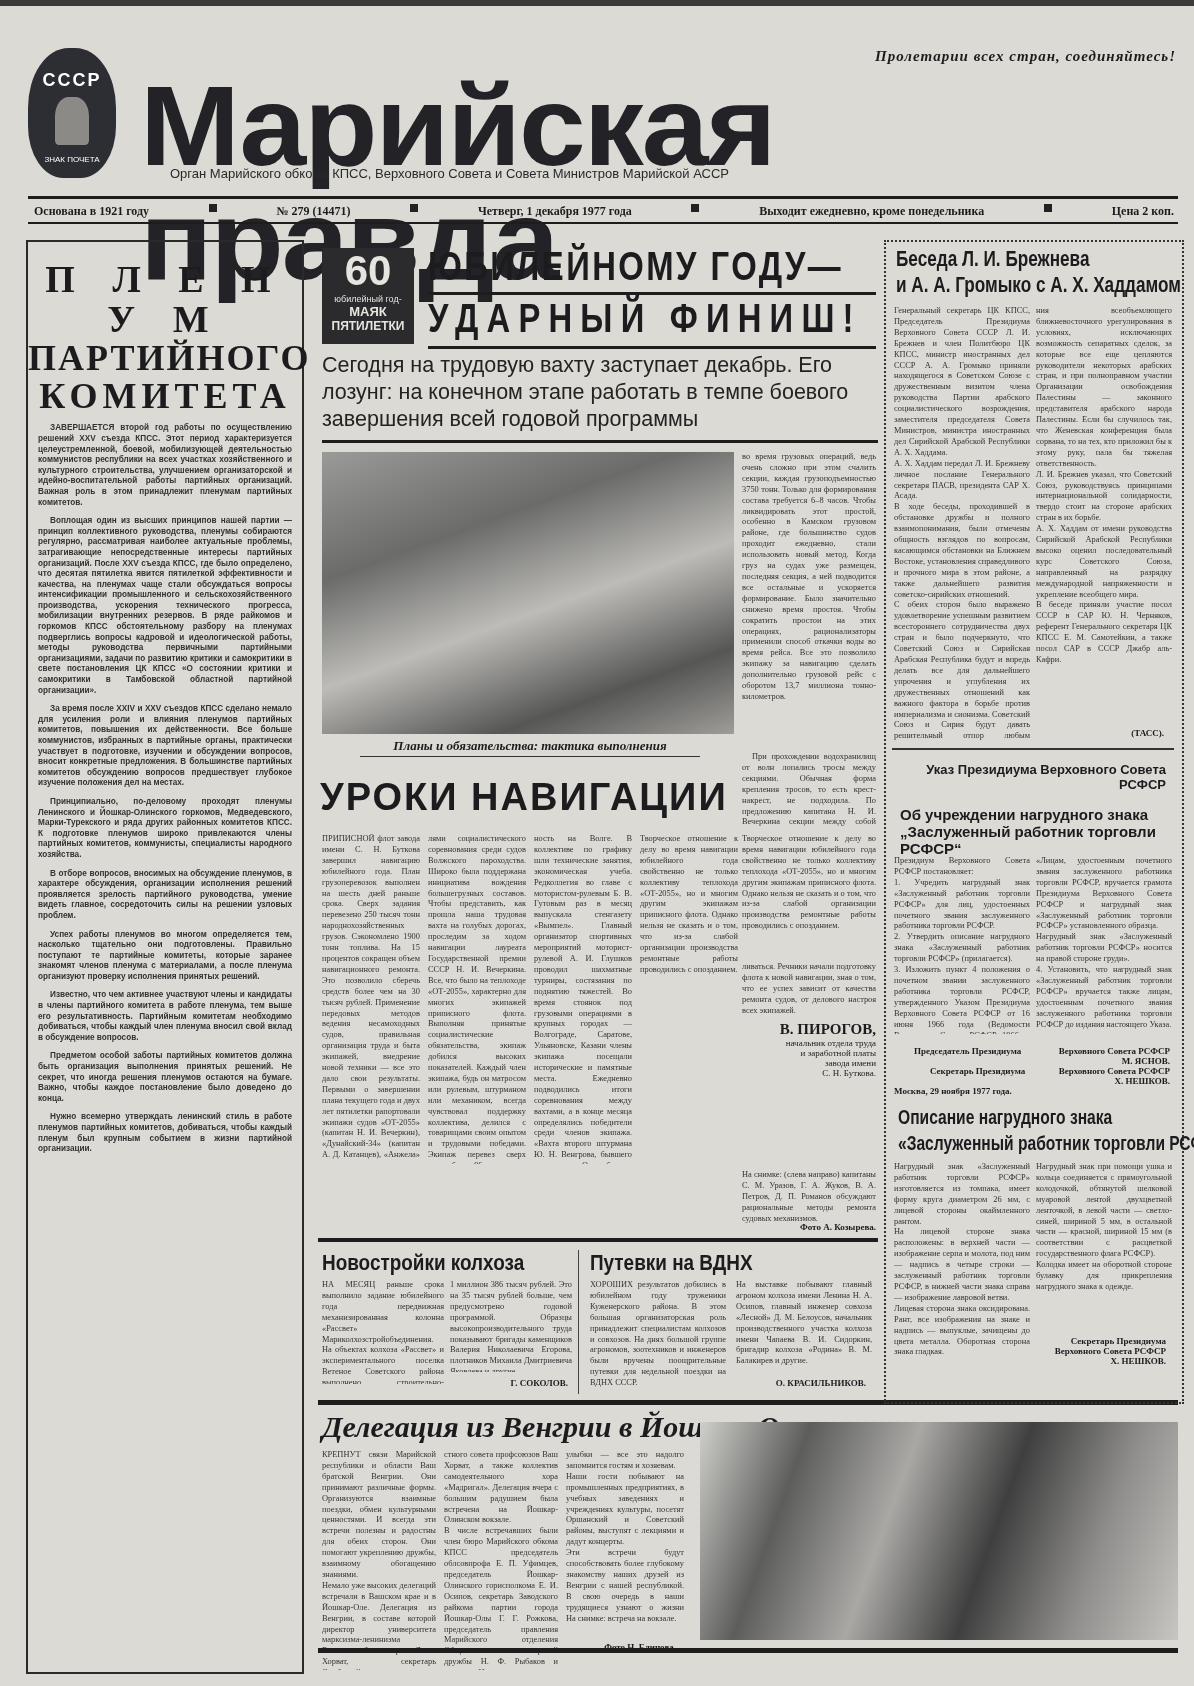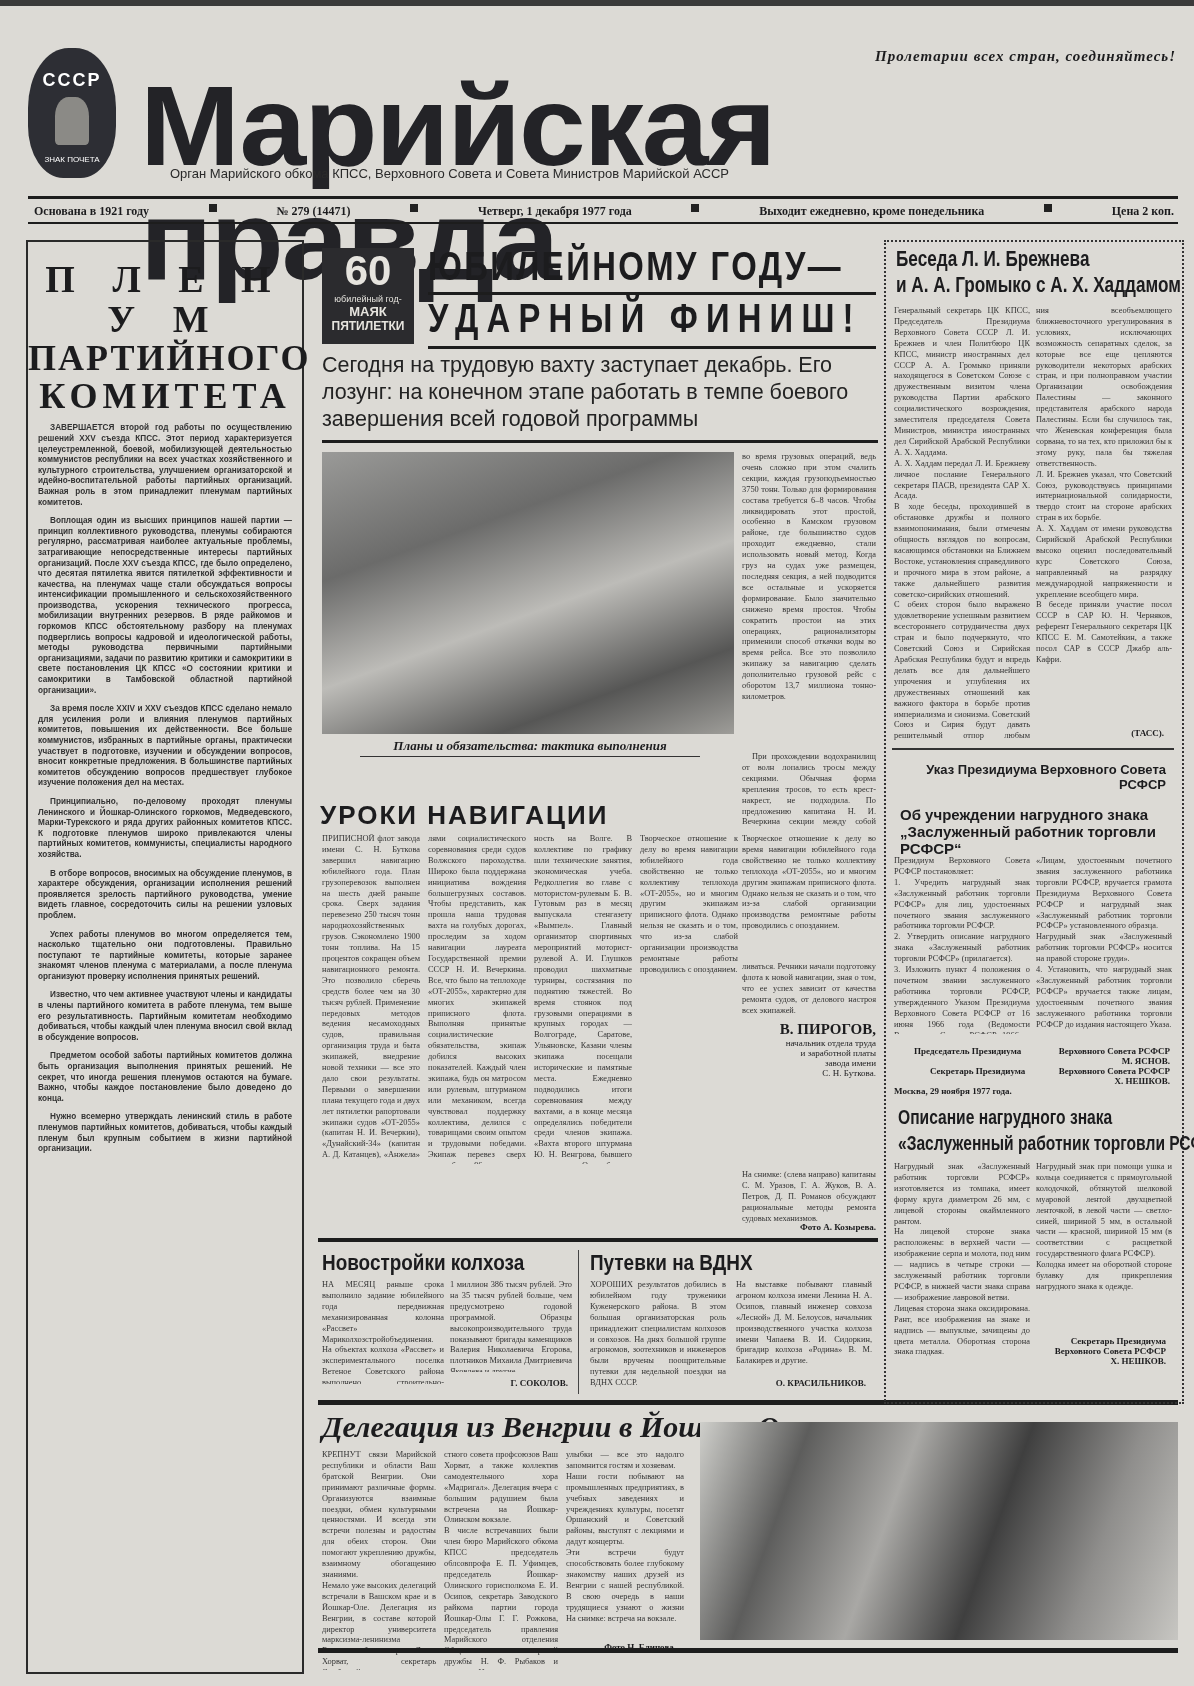--- a/index.html
+++ b/index.html
@@ -87,21 +87,21 @@
 <div class="abs h-cond" style="left:428px;top:296px;font-size:40px;letter-spacing:10px;transform:scaleX(0.82);white-space:nowrap;">УДАРНЫЙ ФИНИШ!</div>
 <div class="abs rule" style="left:428px;top:346px;width:448px;"></div>
 <div class="abs" style="left:322px;top:352px;width:556px;font-family:'Liberation Sans',sans-serif;font-size:21.5px;line-height:27px;color:#232323;">Сегодня на трудовую вахту заступает декабрь. Его лозунг: на конечном этапе работать в темпе боевого завершения всей годовой программы</div>
 <div class="abs rule" style="left:322px;top:440px;width:556px;"></div>
 
 <div class="abs photo" style="left:322px;top:452px;width:412px;height:282px;"></div>
 <div class="abs col-text" style="left:742px;top:452px;width:134px;height:300px;overflow:hidden;">во время грузовых операций, ведь очень сложно при этом счалить секции, каждая грузоподъемностью 3750 тонн. Только для формирования состава требуется 6–8 часов. Чтобы ликвидировать этот простой, особенно в Камском грузовом районе, где большинство судов проходит ежедневно, стали использовать новый метод. Когда груз на судах уже размещен, последняя секция, а ней подводится все остальные и ускоряется формирование. Было значительно снижено время простоя. Чтобы сократить простои на этих операциях, рационализаторы применили способ откачки воды во время рейса. Все это позволило экипажу за навигацию сделать дополнительно грузовой рейс с оборотом 13,7 миллиона тонно-километров.</div>
 <div class="abs col-text" style="left:742px;top:752px;width:134px;height:78px;overflow:hidden;text-indent:10px;">При прохождении водохранилищ от волн лопались тросы между секциями. Обычная форма крепления тросов, то есть крест-накрест, не подходила. По предложению капитана Н. И. Вечеркина секции между собой стали учаливать тросами только в поперечном направлении. Это позволило хорошо переносить волны, особенно при вертикальном перемещении секций между собой.</div>
 <div class="abs caption" style="left:360px;top:738px;width:340px;">Планы и обязательства: тактика выполнения</div>
 <div class="abs" style="left:360px;top:756px;width:340px;height:1px;background:#333;"></div>
-<div class="abs h-cond" style="left:320px;top:800px;font-size:26px;letter-spacing:2px;white-space:nowrap;">УРОКИ НАВИГАЦИИ</div>
+<div class="abs h-cond" style="left:320px;top:776px;font-size:38px;letter-spacing:2px;white-space:nowrap;">УРОКИ НАВИГАЦИИ</div>
 
 <div class="abs col-text" style="left:322px;top:834px;width:98px;height:326px;overflow:hidden;">
   <span>ПРИПИСНОЙ флот завода имени С. Н. Буткова завершил навигацию юбилейного года. План грузоперевозок выполнен на шесть дней раньше срока. Сверх задания перевезено 250 тысяч тонн народнохозяйственных грузов. Сэкономлено 1900 тонн топлива. На 15 процентов сокращен объем навигационного ремонта. Это позволило сберечь средств более чем на 30 тысяч рублей. Применение передовых методов ведения несамоходных судов, правильная организация труда и быта экипажей, внедрение новой техники — все это дало свои результаты.</span>
   <span>Первыми о завершении плана текущего года и двух лет пятилетки рапортовали экипажи судов «ОТ-2055» (капитан Н. И. Вечеркин), «Дунайский-34» (капитан А. Д. Катанцев), «Анжела» (капитан А. П. Мирошкина), «Дунайский-27» (капитан Л. П. Романов) и другие. Слово рапортах: «Работать лучше, с меньшими затратами, добиться высокой эффективности» завершено на деле. На судах «Дунайский-34», «Анцерон», «Педагог Ушинский» и других резко повышена производительность труда. Они не раз выходили победителями</span>
 </div>
 <div class="abs col-text" style="left:428px;top:834px;width:98px;height:330px;overflow:hidden;">
   <span>лями социалистического соревнования среди судов Волжского пароходства.</span>
   <span>Широко была поддержана инициатива вождения большегрузных составов. Чтобы представить, как прошла наша трудовая вахта на голубых дорогах, проследим за ходом навигации лауреата Государственной премии СССР Н. И. Вечеркина. Все, что было на теплоходе «ОТ-2055», характерно для многих экипажей приписного флота. Выполняя принятые социалистические обязательства, экипаж добился высоких показателей. Каждый член экипажа, будь он матросом или рулевым, штурманом или механиком, всегда чувствовал поддержку коллектива, делился с товарищами своим опытом и трудовыми победами. Экипаж перевез сверх плана более 96 тысяч тонн народнохозяйственных грузов с грузооборотом 43 миллиона тонно-километров. Суточная производительность труда на каждого члена судна достигла 124 тысяч тонно-километров. Это самая высокая производительность</span>
 </div>
 <div class="abs col-text" style="left:534px;top:834px;width:98px;height:330px;overflow:hidden;">

